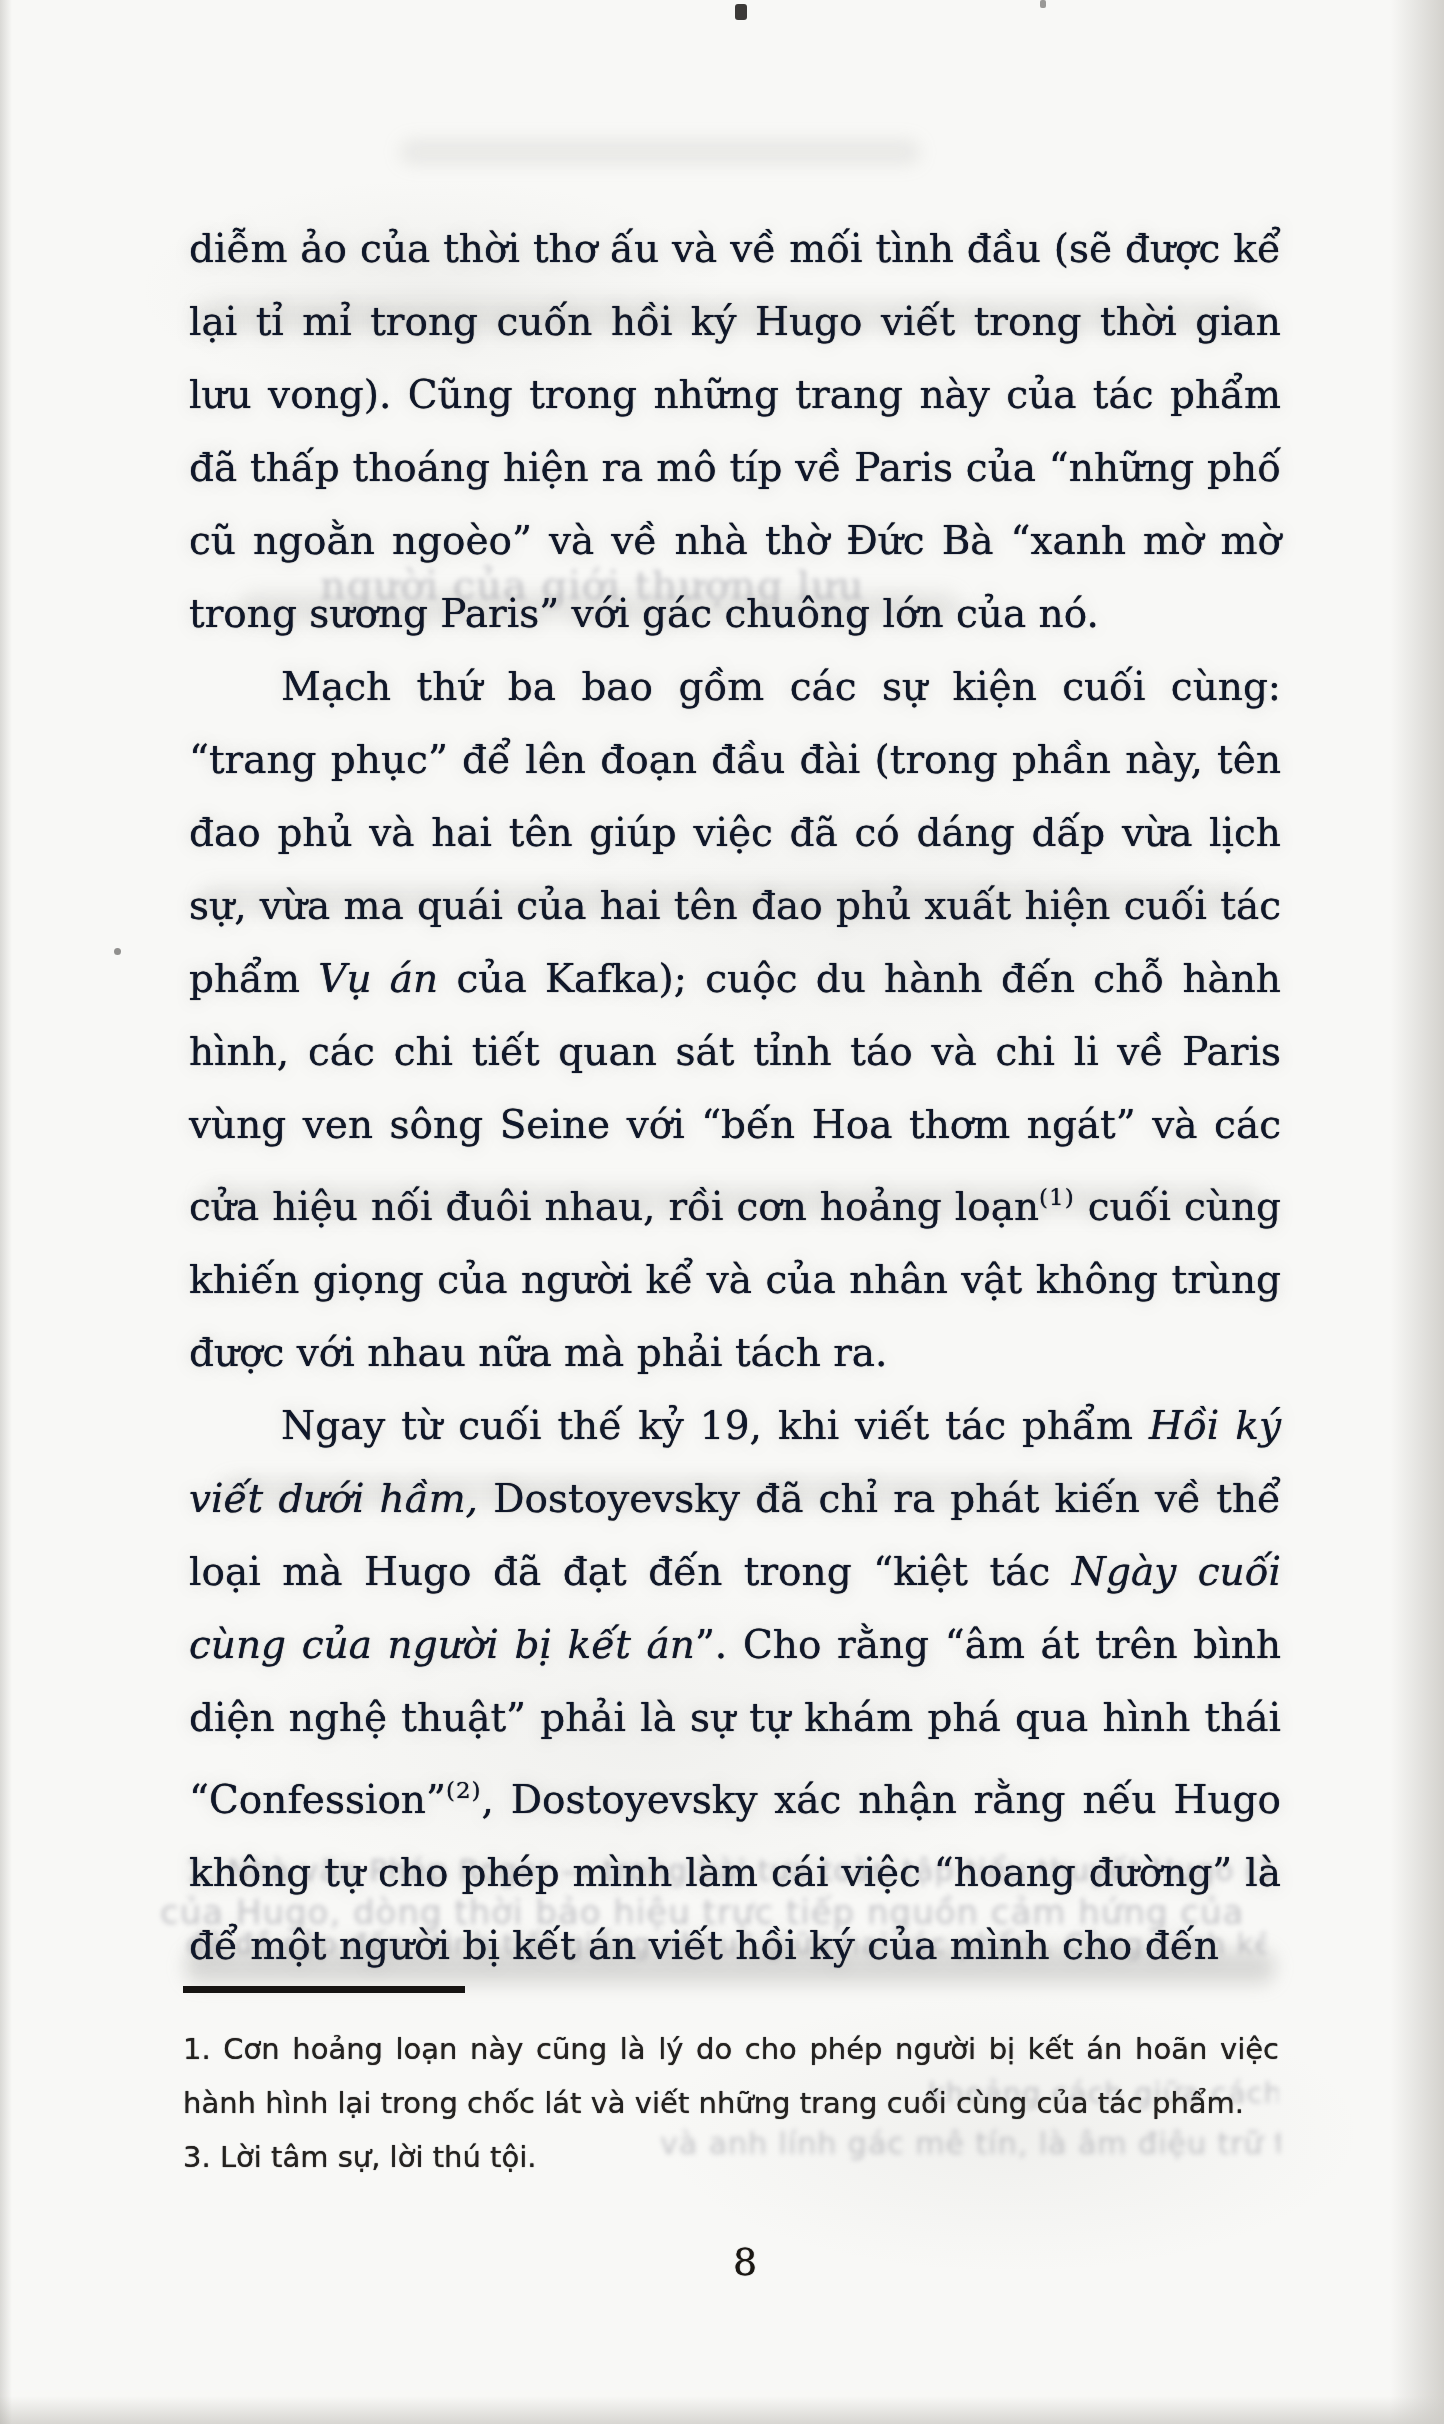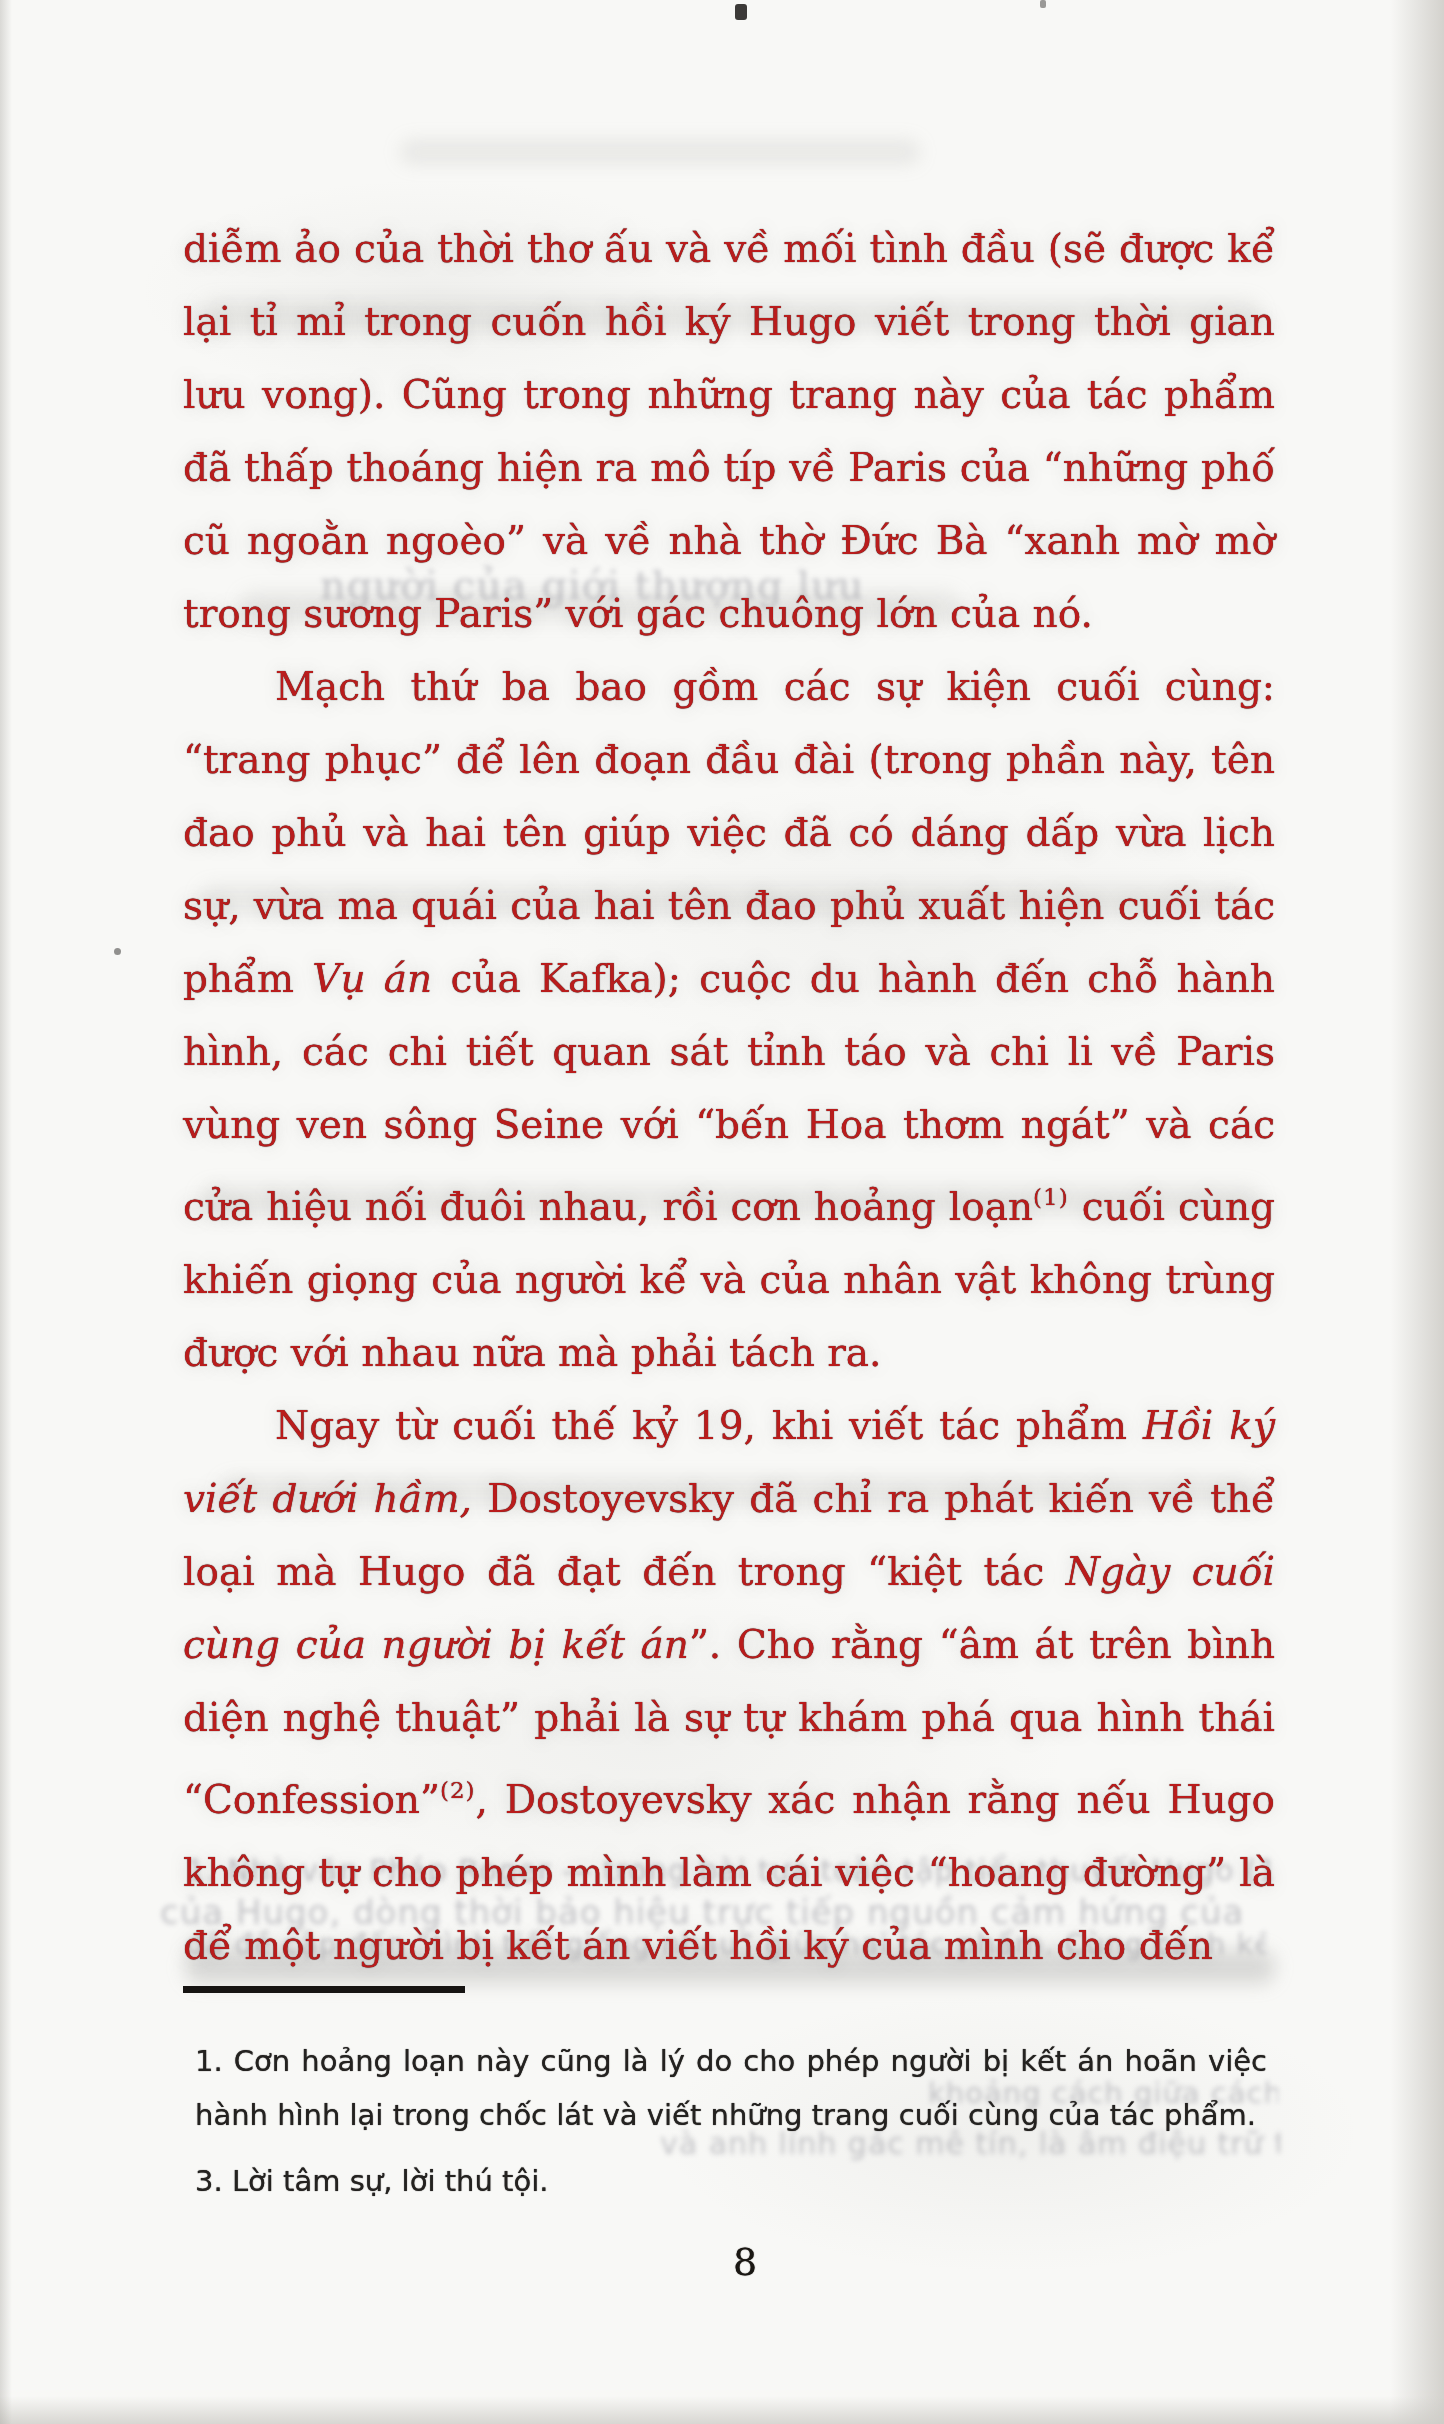--- a/index.html
+++ b/index.html
@@ -35,23 +35,23 @@
     filter: blur(9px);
     border-radius: 14px;
     pointer-events: none;
   }
   .smudge.dark { background: rgba(130,130,128,.26); }
 
   .speck { position: absolute; background: #3c3a38; }
 
   .text-block {
     position: absolute;
-    left: 183px; top: 212px; width: 1092px;
+    left: 189px; top: 212px; width: 1092px;
     font-size: 39px; line-height: 73px;
-    color: #b91c1c;
+    color: #0f172a;
     text-align: justify;
     text-shadow: 0 0 1px #1a1713, 0 0 16px rgba(120,120,120,.28);
   }
   .para { margin: 0; }
   .para.indent { text-indent: 92px; }
   .para em { font-style: italic; }
   .para .sup {
     font-size: 23px;
     vertical-align: 15px;
     letter-spacing: 1px;
@@ -66,21 +66,21 @@
 
   .footnotes {
     position: absolute;
     left: 183px; top: 2022px; width: 1096px;
     font-family: "DejaVu Sans", sans-serif;
     font-size: 29px; line-height: 54px;
     color: #242220;
     text-align: justify;
     text-shadow: 0 0 1px #242220;
   }
-  .footnotes p { margin: 12px; }
+  .footnotes p { margin: 0; }
 
   .page-number {
     position: absolute;
     left: 0; top: 2240px; width: 1490px;
     text-align: center;
     font-size: 38px;
     color: #1a1713;
     text-shadow: 0 0 1px #1a1713;
   }
 

